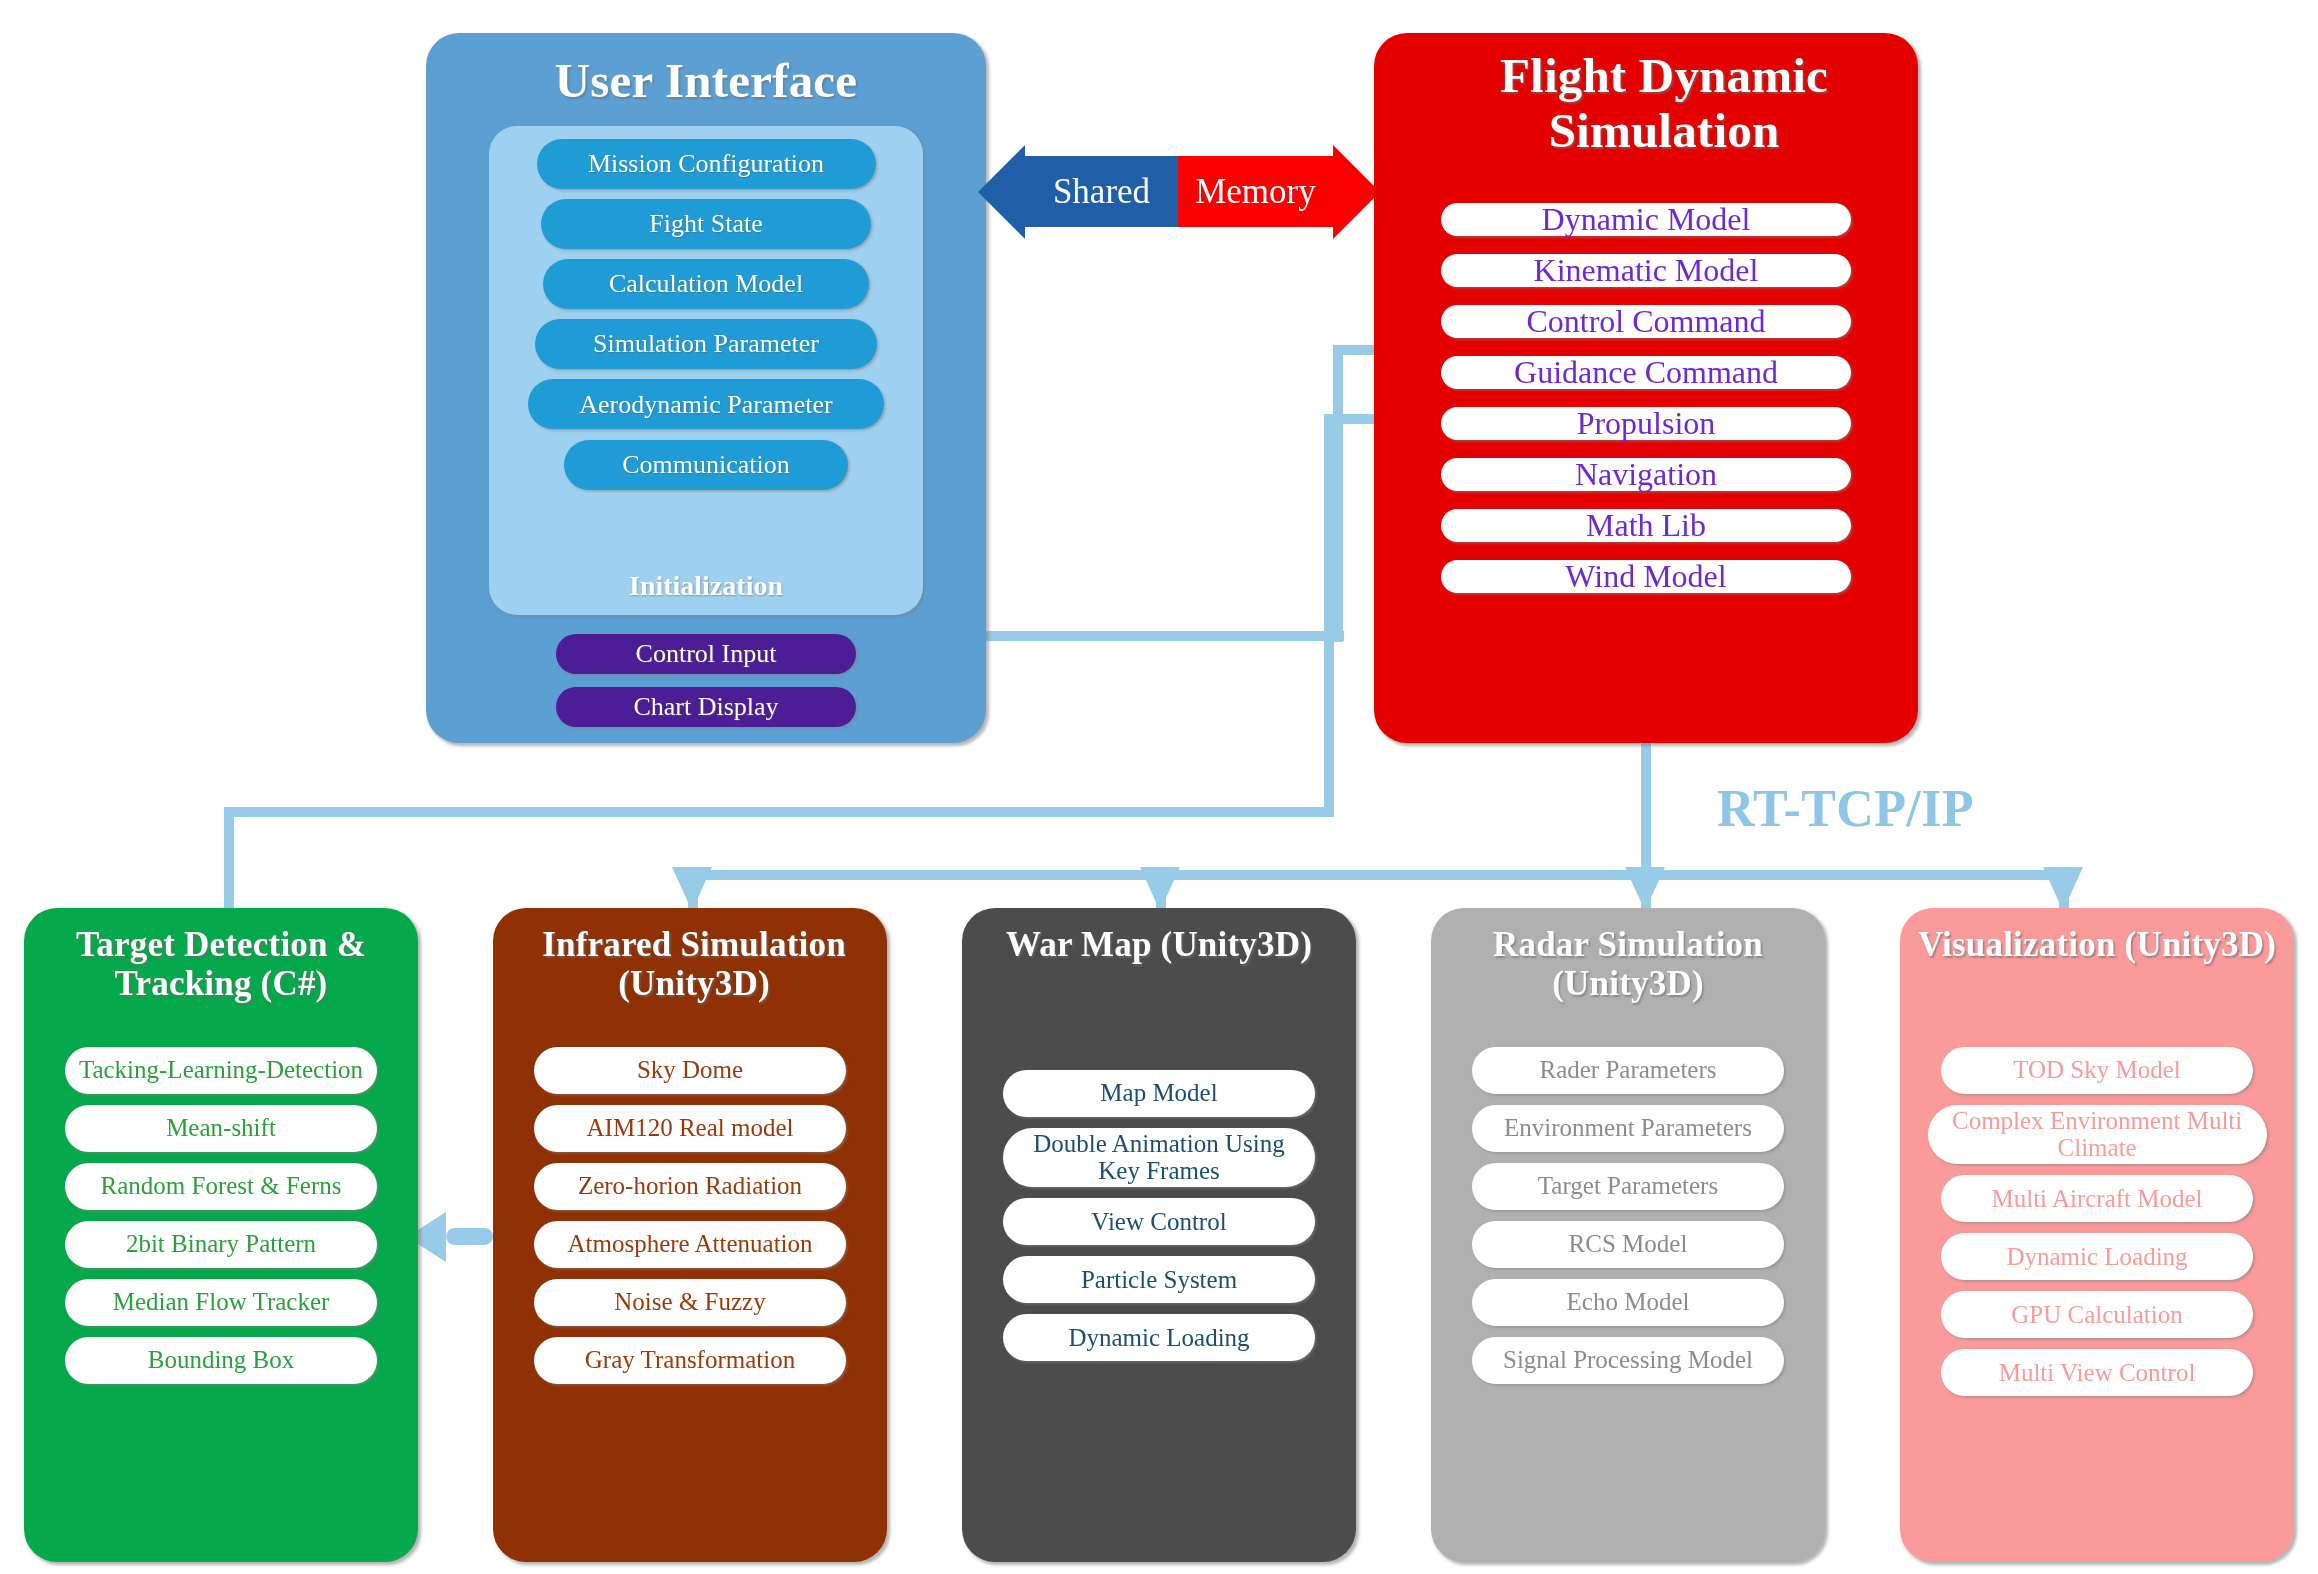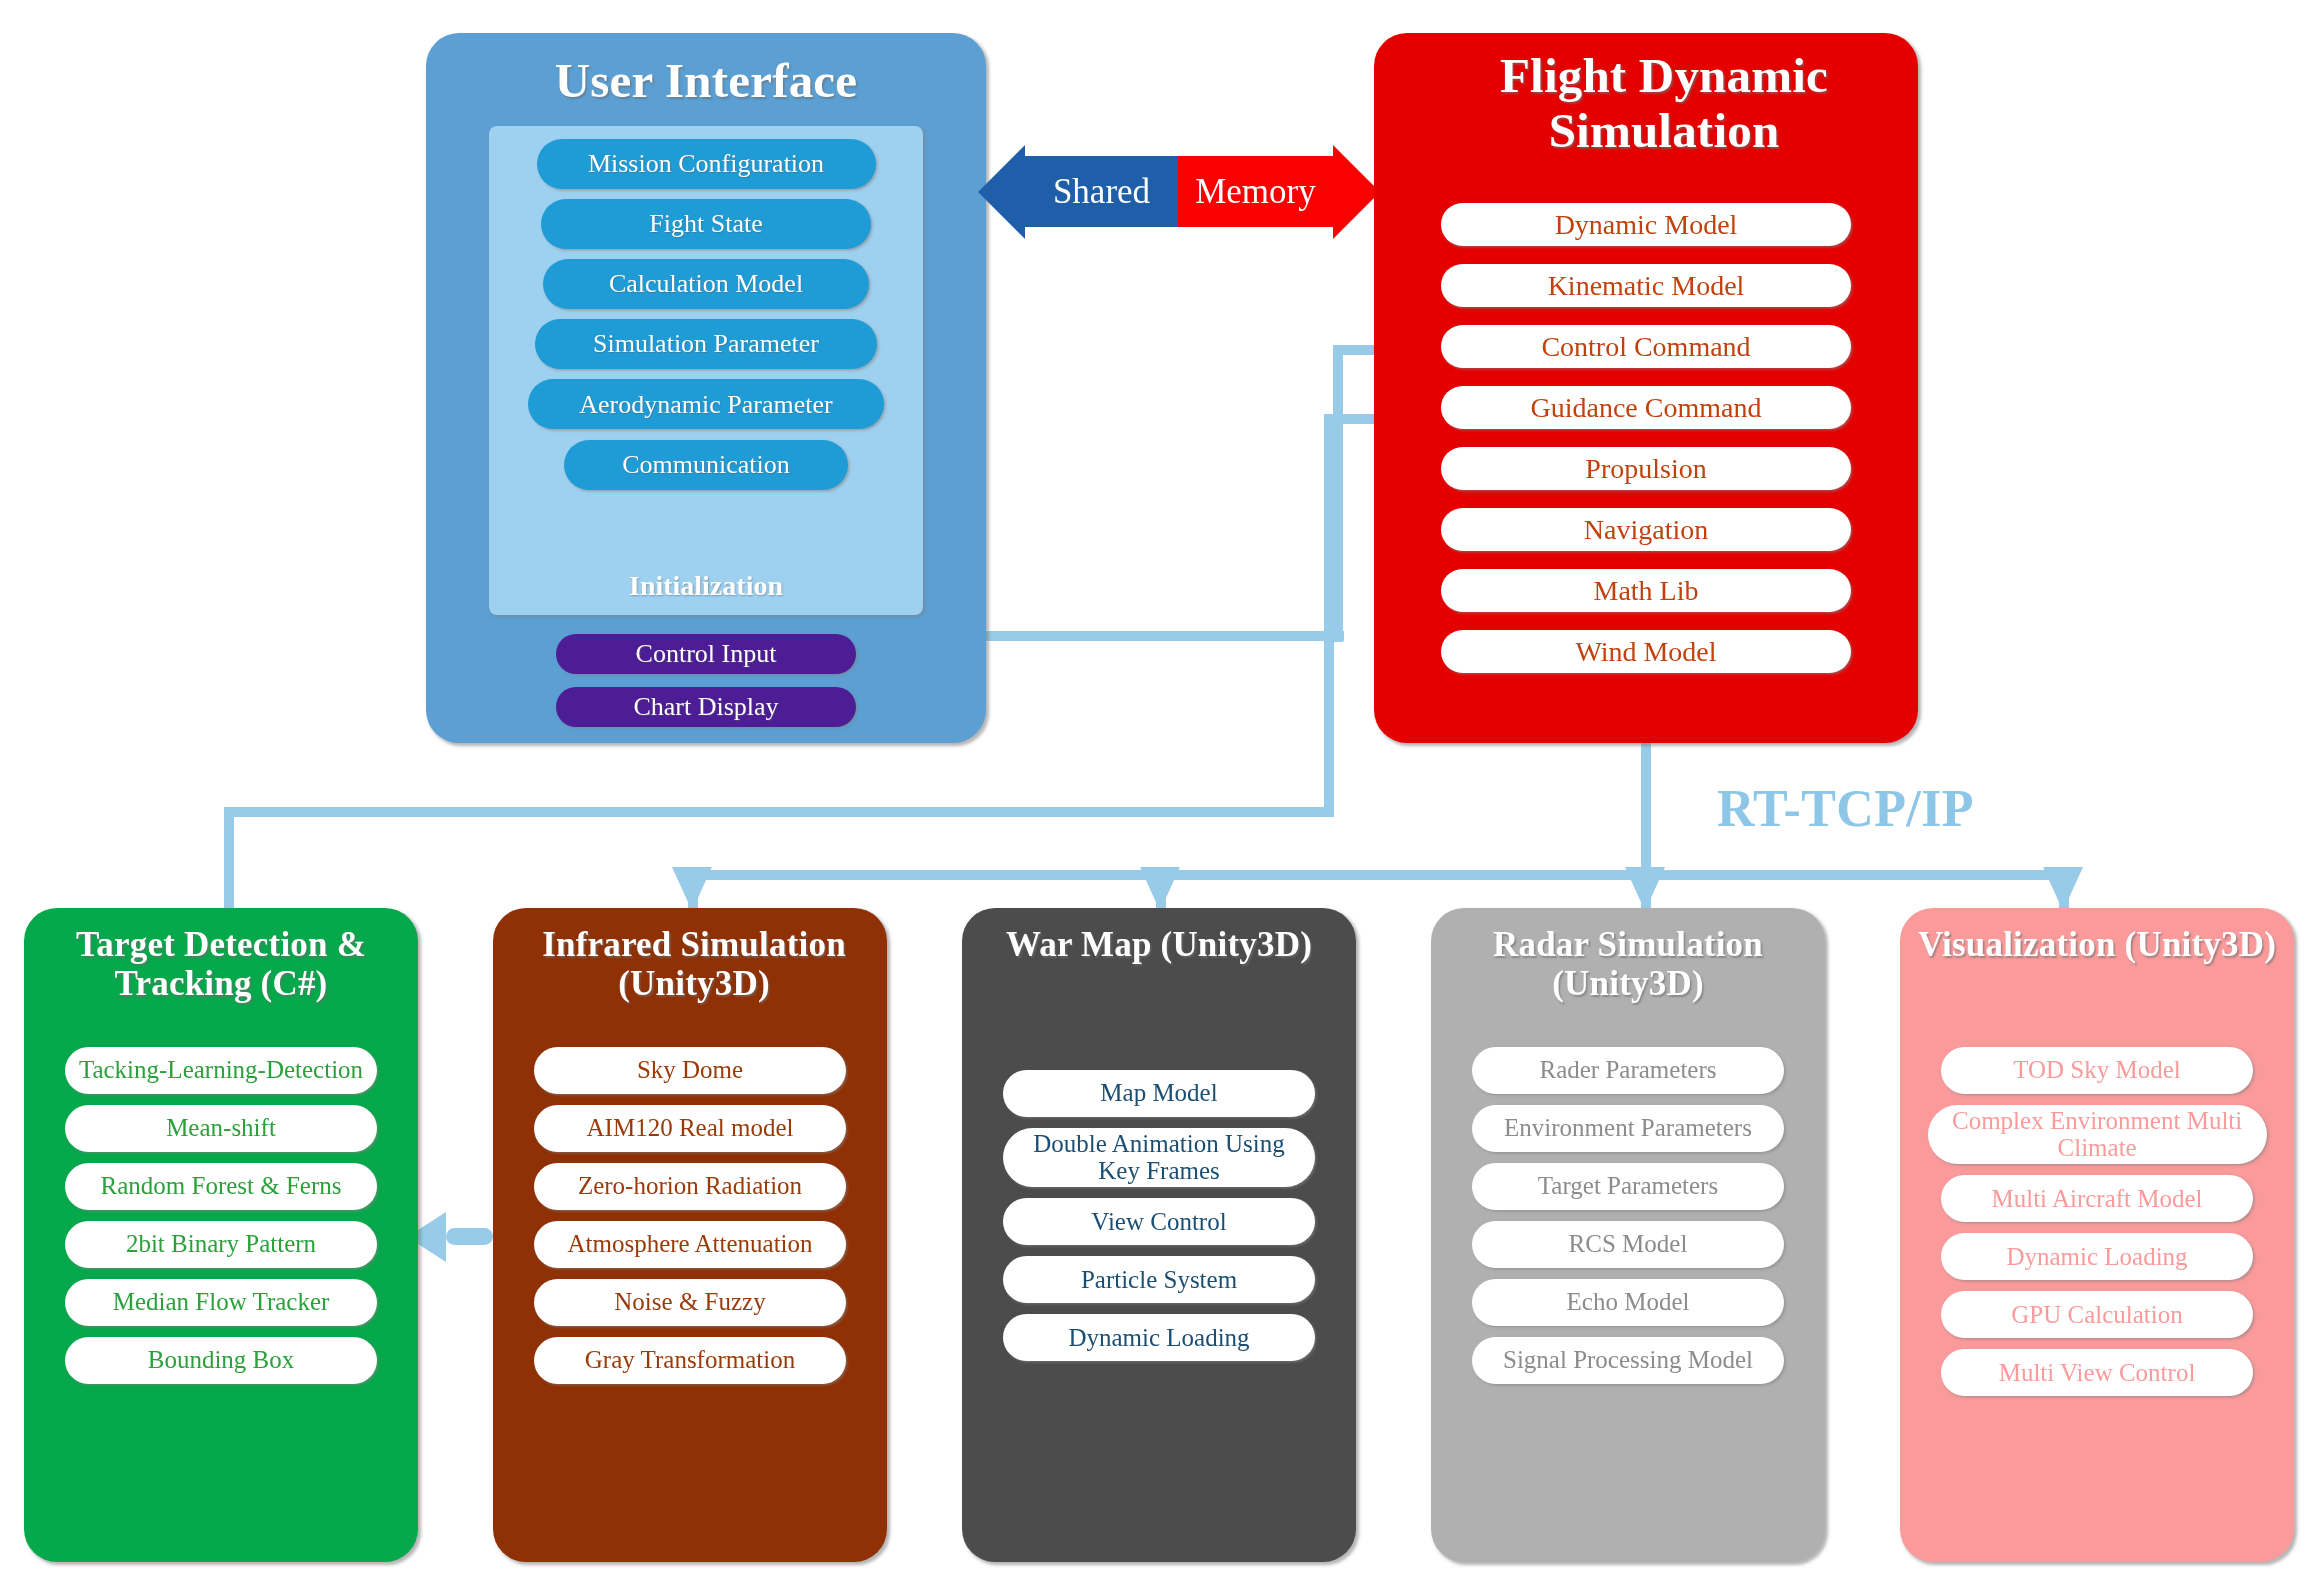--- a/index.html
+++ b/index.html
@@ -28,21 +28,21 @@
     display:flex;align-items:center;justify-content:center;
     line-height:1.06;box-sizing:border-box;
     box-shadow:1.6px 1.6px 2.4px rgba(130,130,130,.55);
   }
 
   
   #ui-panel{left:426px;top:33px;width:560px;height:710px;background:#5b9fd3;}
   #ui-panel .panel-title{font-size:49px;padding-top:20.5px;}
   #ui-inner{
     position:absolute;left:63px;top:93px;width:434px;height:489px;
-    background:#9ed0ef;border-radius:8px;
+    background:#9ed0ef;border-radius:28px;
     box-shadow:1.6px 1.6px 2.4px rgba(130,130,130,.5);
   }
   .ui-pill{
     background:#1f9bd6;color:#ffffff;font-size:26px;height:50px;
     margin:0 auto 10.2px auto;
     text-shadow:0.8px 0.8px 0.8px rgba(90,90,90,.45);
   }
   #ui-inner .ui-list{position:absolute;left:0;top:12.6px;width:100%;}
   #ui-init-label{
     position:absolute;left:0;bottom:13px;width:100%;text-align:center;
@@ -54,21 +54,21 @@
     margin:0 auto 12.6px auto;
     text-shadow:0.8px 0.8px 0.8px rgba(90,90,90,.45);
   }
   #ui-outer-list{position:absolute;left:63px;top:601px;width:434px;}
 
   
   #fds-panel{left:1374px;top:33px;width:544px;height:710px;background:#e50000;}
   #fds-panel .panel-title{font-size:49px;padding-top:16px;padding-left:36px;}
   #fds-list{position:absolute;left:67px;top:170px;width:410px;}
   .fds-pill{
-    background:#ffffff;color:#c2410c;font-size:28px;height:43px;
+    background:#ffffff;color:#6d28d9;font-size:32px;height:33px;
     margin:0 auto 18px auto;width:100%;
   }
 
   
   #shared-memory{position:absolute;left:978px;top:156px;width:402px;height:71px;}
   #shared-memory .sm-label{
     position:absolute;top:0;height:71px;display:flex;align-items:center;
     justify-content:center;color:#ffffff;font-size:35px;
   }
   #sm-left{left:46px;width:155px;background:#1f5fa9;}

